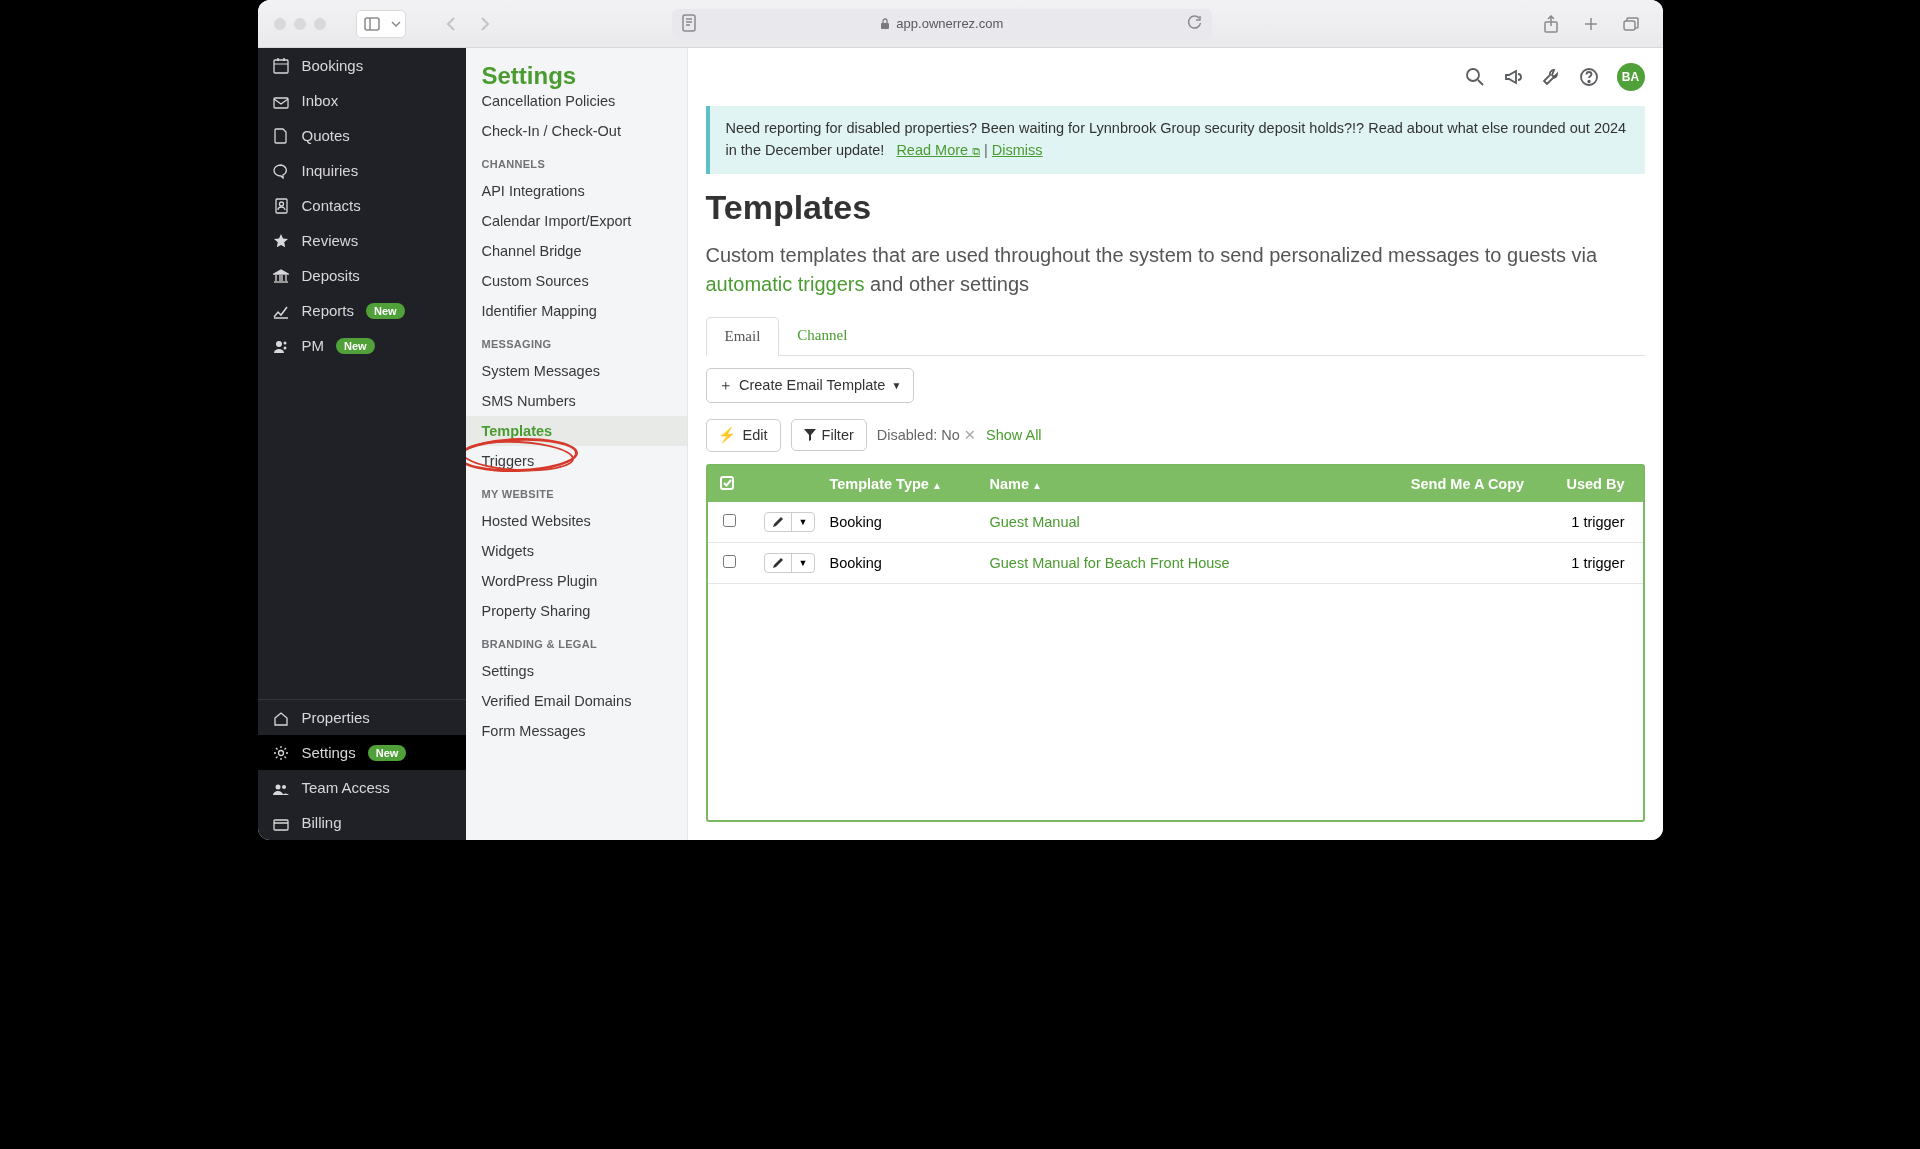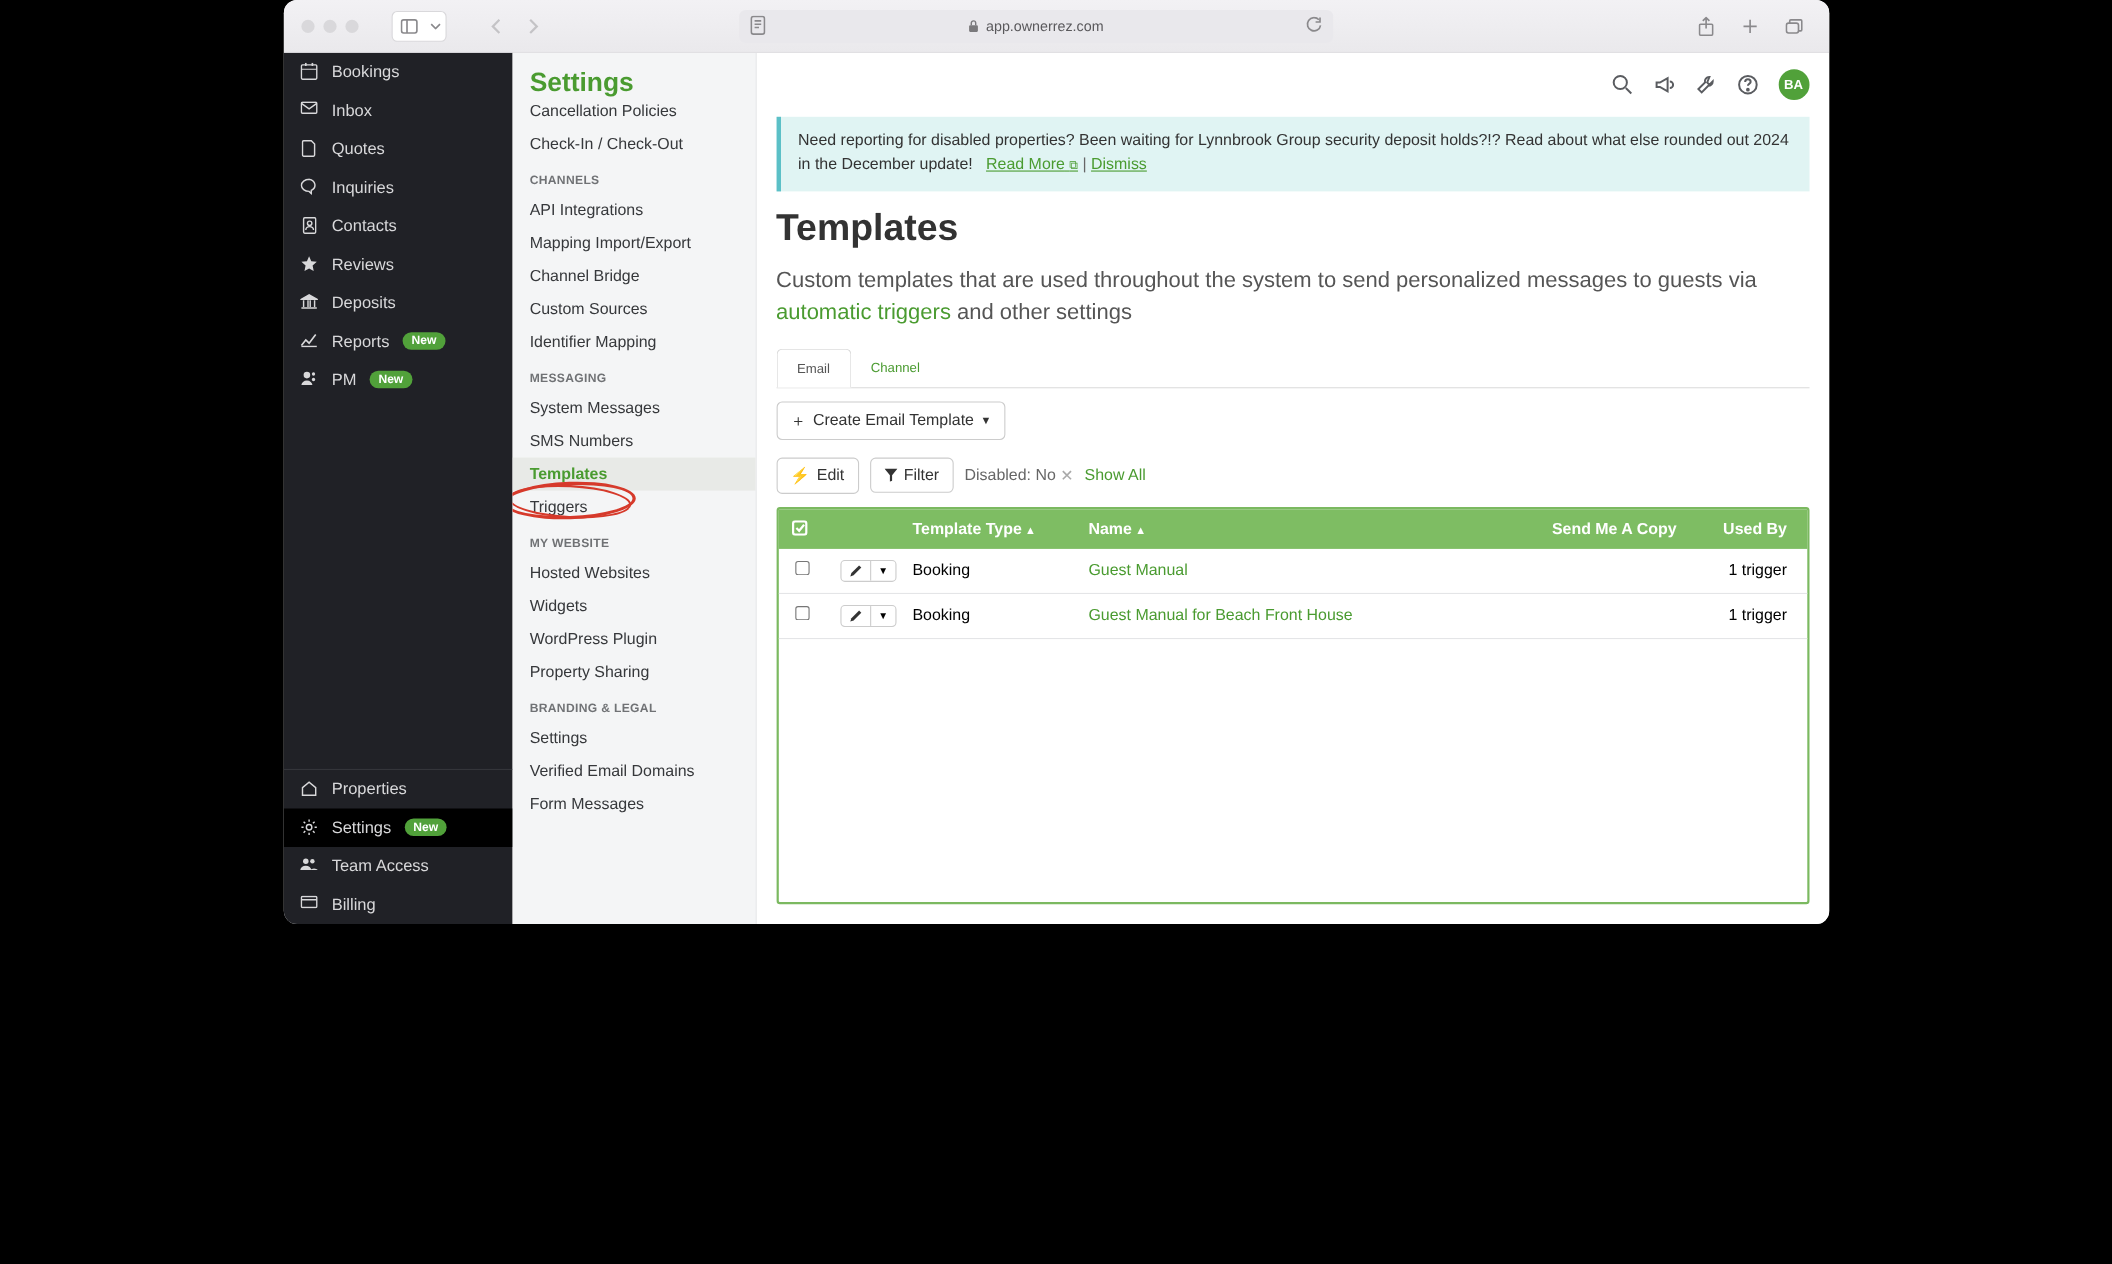--- a/index.html
+++ b/index.html
@@ -16,21 +16,21 @@
 .address .reader { position:absolute; left:10px; top:5px; color:#8a898c; }
 .address .reload { position:absolute; right:10px; top:6px; color:#8a898c; }
 .tb-right { margin-left: auto; display: flex; gap: 10px; }
 .content { flex: 1; display: flex; overflow: hidden; }
 .leftnav { width: 208px; background: #202126; color: #d8d8da; display: flex; flex-direction: column; font-size: 15px; }
 .brand { height: 58px; display: flex; align-items: center; padding: 0 12px; justify-content: space-between; }
 .brand .logo { font-size: 22px; font-weight: 600; letter-spacing: 0.5px; }
 .brand .logo .o1 { color:#6fb253; font-weight:400;}
 .brand .logo .o2 { color:#6fb253; font-weight:700;}
 .navlist { flex: 1; overflow: hidden; }
-.navitem { display: flex; align-items: flex-start; gap: 12px; padding: 9px 14px; cursor: pointer; }
+.navitem { display: flex; align-items: flex-end; gap: 12px; padding: 9px 14px; cursor: pointer; }
 .navitem.active { background: #000; }
 .navicon { width: 18px; display:flex; align-items:center; justify-content:center; }
 .badge-new { background: #51a13a; color: #fff; font-size: 11px; border-radius: 10px; padding: 2px 8px; font-weight:600; }
 .navbottom { border-top: 1px solid #34353a; }
 .settingscol { width: 222px; background: #f4f5f6; border-right: 1px solid #e4e5e7; overflow-y: auto; padding-bottom: 20px; }
 .settingscol h2 { color: #4a9b30; font-size: 24px; font-weight: 700; padding: 14px 16px 10px; }
 .sgroup-label { color: #707275; font-size: 11px; font-weight: 700; letter-spacing: 0.3px; padding: 12px 16px 6px; }
 .sitem { padding: 7px 16px; font-size: 14.5px; color: #36383b; cursor: pointer; position: relative; }
 .sitem.active { background: #e8eae7; color: #4a9b30; font-weight: 600; }
 .redcircle { position:absolute; left:-8px; top:-8px; width:120px; height:34px; border:3px solid #d63a2b; border-radius:50%; transform:rotate(-2deg); pointer-events:none; }
@@ -41,21 +41,21 @@
 .avatar { width: 28px; height: 28px; border-radius: 50%; background: #51a13a; color: #fff; display: flex; align-items: center; justify-content: center; font-size: 12px; font-weight: 600; }
 .mbody { padding: 0 18px 18px; overflow: hidden; flex:1; display:flex; flex-direction:column; }
 .alert { background: #e0f4f3; border-left: 4px solid #5bc0c7; padding: 12px 16px; font-size: 14.5px; color: #333; margin-bottom: 14px; line-height:1.5; }
 .alert a.readmore { color: #4a9b30; text-decoration: underline; }
 .alert a.dismiss { color: #4a9b30; text-decoration: underline; }
 .extlink { font-size:11px; }
 h1.pagetitle { font-size: 34px; font-weight: 700; color: #333; margin-bottom: 14px; }
 .subtitle { font-size: 20px; color: #555; margin-bottom: 18px; line-height:1.45; }
 .subtitle a { color: #4a9b30; }
 .tabs { border-bottom: 1px solid #ddd; display: flex; }
-.tab { padding: 10px 18px; font-size: 12px; cursor: pointer; }
+.tab { padding: 10px 18px; font-size: 15px; cursor: pointer; font-family: Liberation Serif, serif; }
 .tab.active { border: 1px solid #ddd; border-bottom: 1px solid #fff; border-radius: 5px 5px 0 0; margin-bottom: -1px; color: #555; }
 .tab.inactive { color: #4a9b30; }
 .btnrow { padding: 12px 0; }
 .btn { display: inline-flex; align-items: center; gap: 6px; border: 1px solid #ccc; background: #fff; border-radius: 5px; padding: 7px 12px; font-size: 14.5px; cursor: pointer; color: #333; }
 .filterbar { display: flex; align-items: center; gap: 10px; padding: 4px 0 12px; }
 .filterstatus { color: #666; font-size: 14.5px; display:flex; align-items:center; gap:4px; }
 .filterstatus .x { color:#aaa; cursor:pointer; }
 .showall { color: #4a9b30; font-size: 14.5px; cursor: pointer; }
 .tablewrap { border: 2px solid #7bb960; border-radius: 3px; flex:1; display:flex; flex-direction:column; }
 .thead { background: #7ebd63; display: flex; color: #fff; font-weight: 600; font-size: 14.5px; }
@@ -292,21 +292,21 @@
       </div>
     </div>
 
     <div class="settingscol">
       <h2>Settings</h2>
       <div id="settings-groups">
           <div class="sitem hidden-top">Cancellation Policies</div>
           <div class="sitem">Check-In / Check-Out</div>
           <div class="sgroup-label">CHANNELS</div>
           <div class="sitem">API Integrations</div>
-          <div class="sitem">Mapping Import/Export</div>
+          <div class="sitem">Calendar Import/Export</div>
           <div class="sitem">Channel Bridge</div>
           <div class="sitem">Custom Sources</div>
           <div class="sitem">Identifier Mapping</div>
           <div class="sgroup-label">MESSAGING</div>
           <div class="sitem">System Messages</div>
           <div class="sitem">SMS Numbers</div>
           <div class="sitem active">Templates</div>
           <div class="sitem">Triggers<div class="redcircle"></div><div class="redcircle2"></div></div>
           <div class="sgroup-label">MY WEBSITE</div>
           <div class="sitem">Hosted Websites</div>

